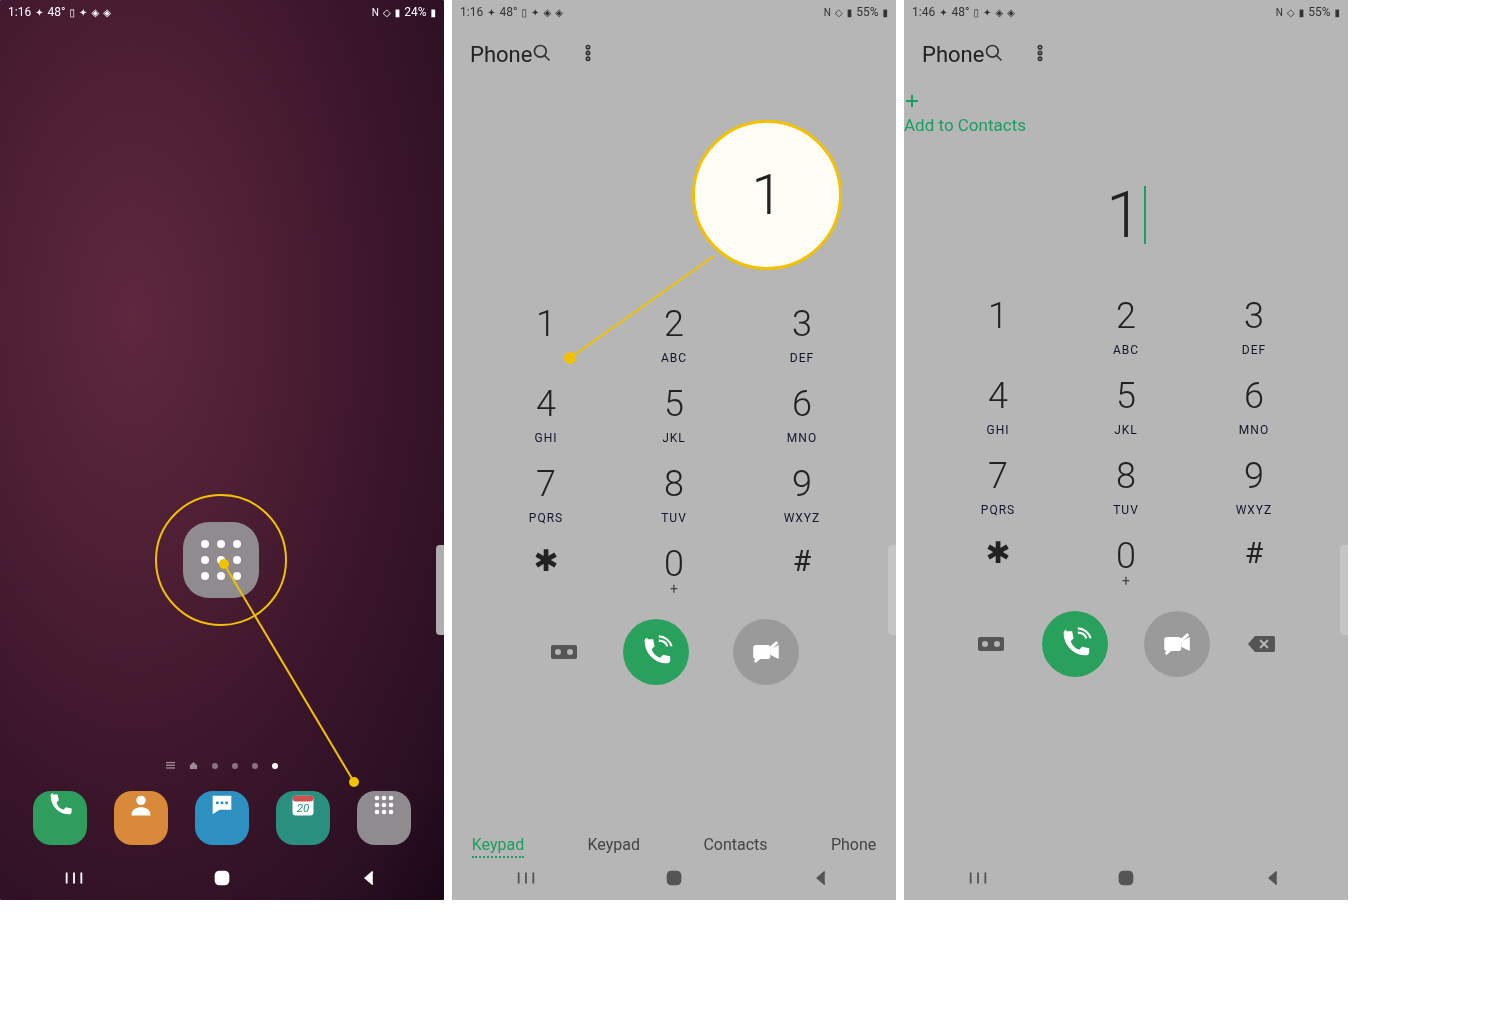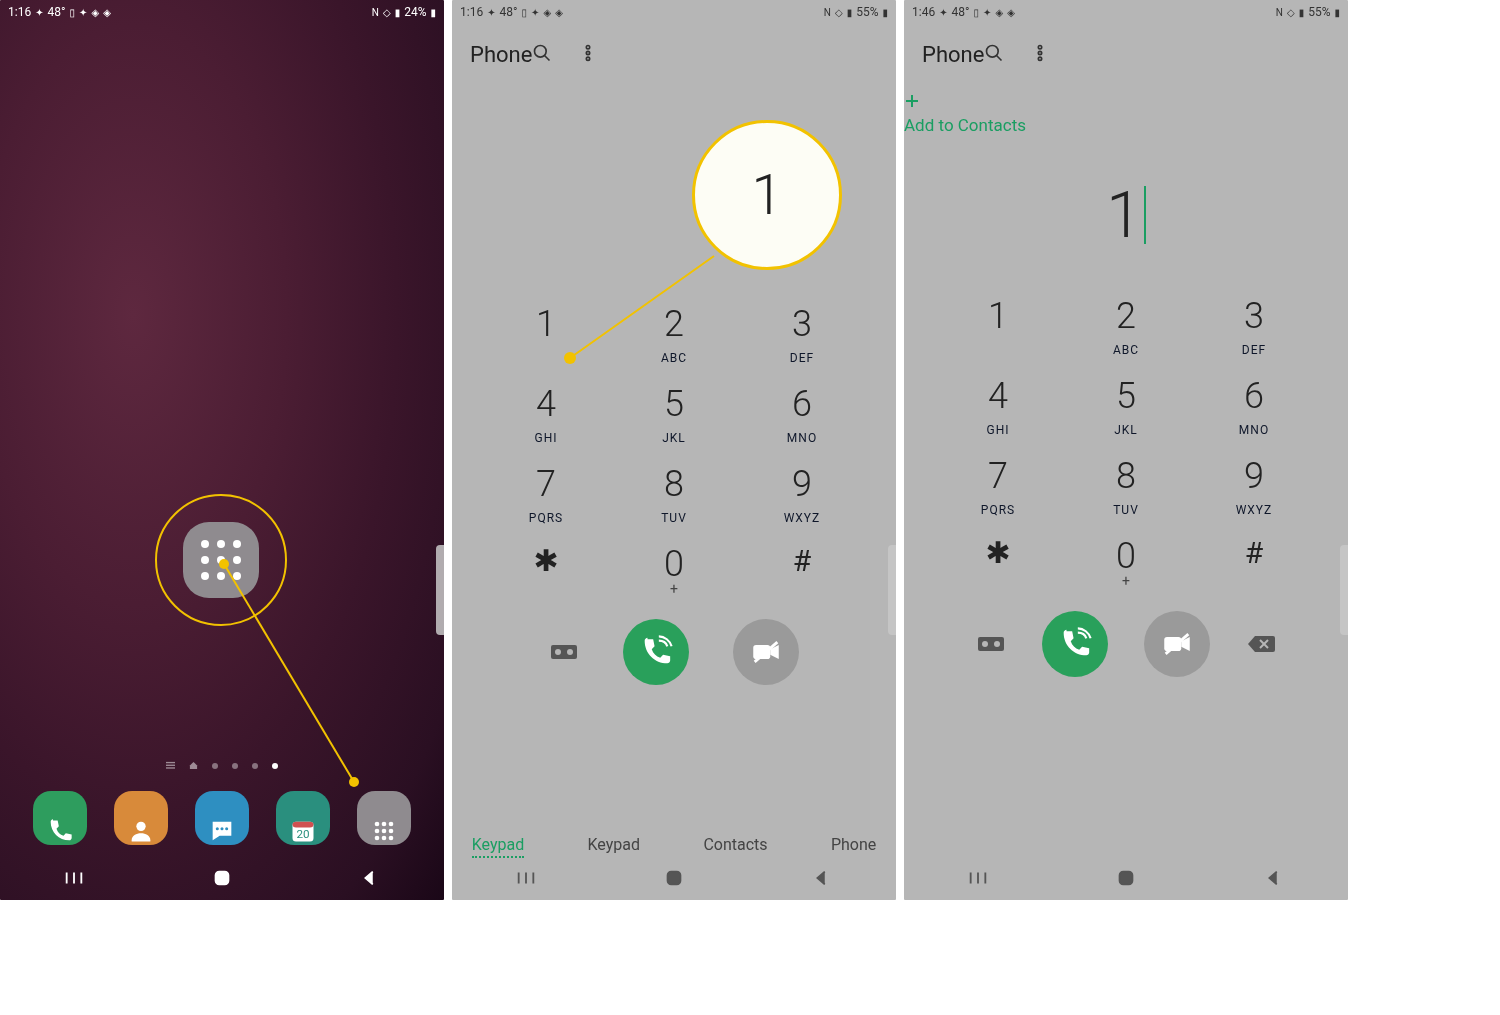--- a/index.html
+++ b/index.html
@@ -47,21 +47,21 @@
     position: absolute;
     bottom: 55px;
     left: 0; right: 0;
     display: flex;
     justify-content: space-around;
     padding: 0 20px;
   }
   .dock-icon {
     width: 54px; height: 54px;
     border-radius: 18px;
-    display: flex; align-items: flex-end; justify-content: center;
+    display: flex; align-items: flex-start; justify-content: center; font-style: italic;
   }
   .dock-icon svg { width: 28px; height: 28px; fill: #fff; }
   .apps-btn-wrap {
     position: absolute;
     left: 155px; top: 494px;
     width: 132px; height: 132px;
   }
   .yellow-ring {
     position: absolute; inset: 0;
     border: 2px solid #f2c200;

